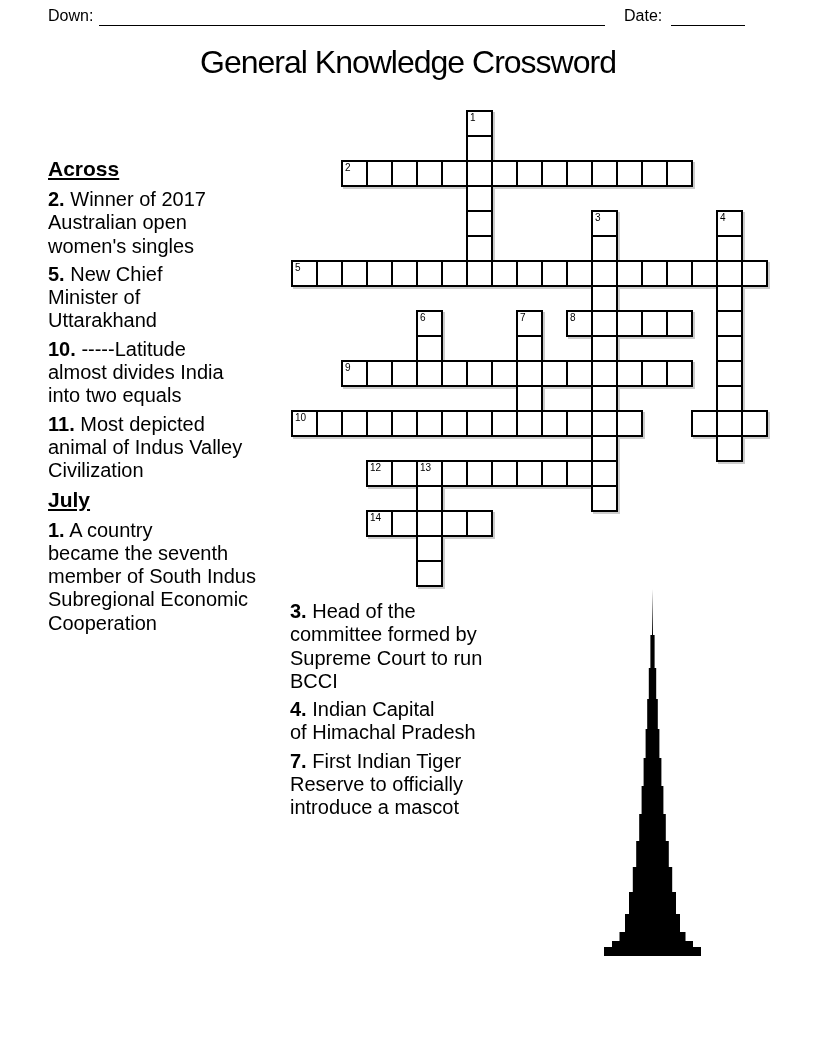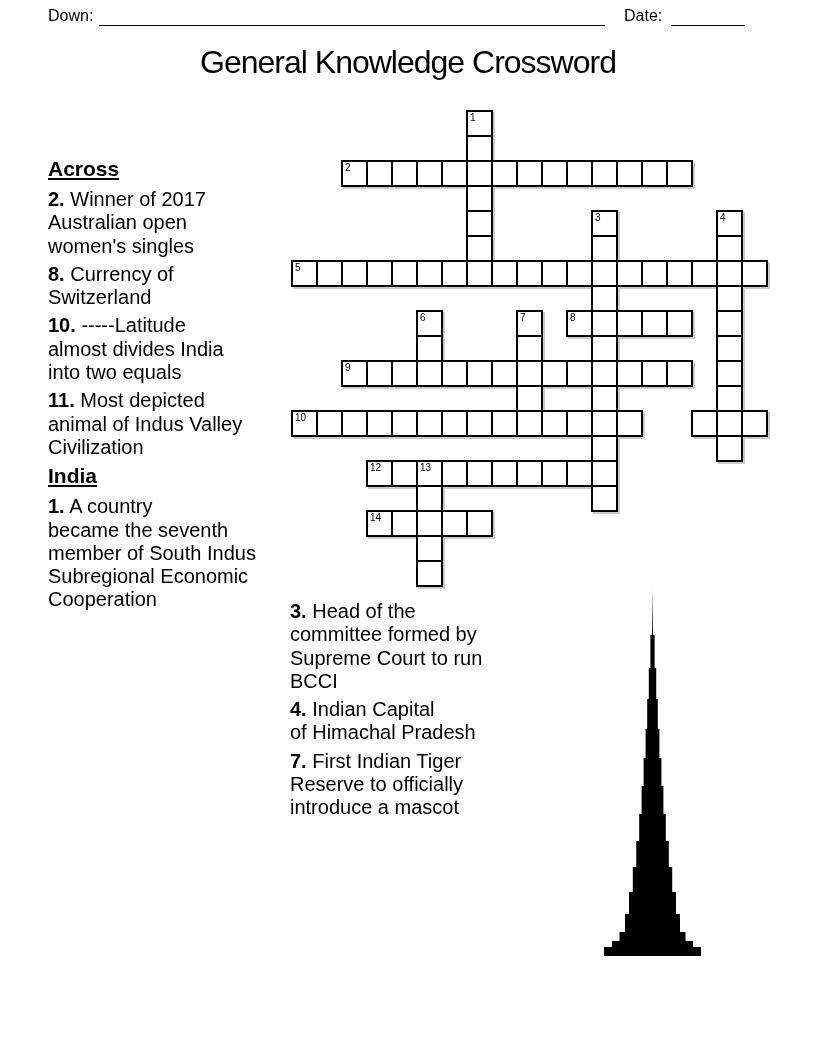--- a/index.html
+++ b/index.html
@@ -197,29 +197,30 @@
       <div class="cell" style="left: 175px; top: 400px;"></div>
       <div class="cell" style="left: 125px; top: 425px;"></div>
       <div class="cell" style="left: 125px; top: 450px;"></div>
     </div>
 
   <div class="clues left">
     <div class="heading">Across</div>
     <p class="clue"><b>2.</b> <span class="txt">Winner of 2017
 Australian open
 women's singles</span></p>
-    <p class="clue"><b>8.</b> <span class="txt">Currency of
-Switzerland</span></p>
+    <p class="clue"><b>5.</b> <span class="txt">New Chief
+Minister of
+Uttarakhand</span></p>
     <p class="clue"><b>10.</b> <span class="txt">-----Latitude
 almost divides India
 into two equals</span></p>
     <p class="clue"><b>11.</b> <span class="txt">Most depicted
 animal of Indus Valley
 Civilization</span></p>
-    <div class="heading">India</div>
+    <div class="heading">July</div>
     <p class="clue"><b>1.</b> <span class="txt">A country
 became the seventh
 member of South Indus
 Subregional Economic
 Cooperation</span></p>
   </div>
 
   <div class="clues mid">
     <p class="clue"><b>3.</b> <span class="txt">Head of the
 committee formed by

